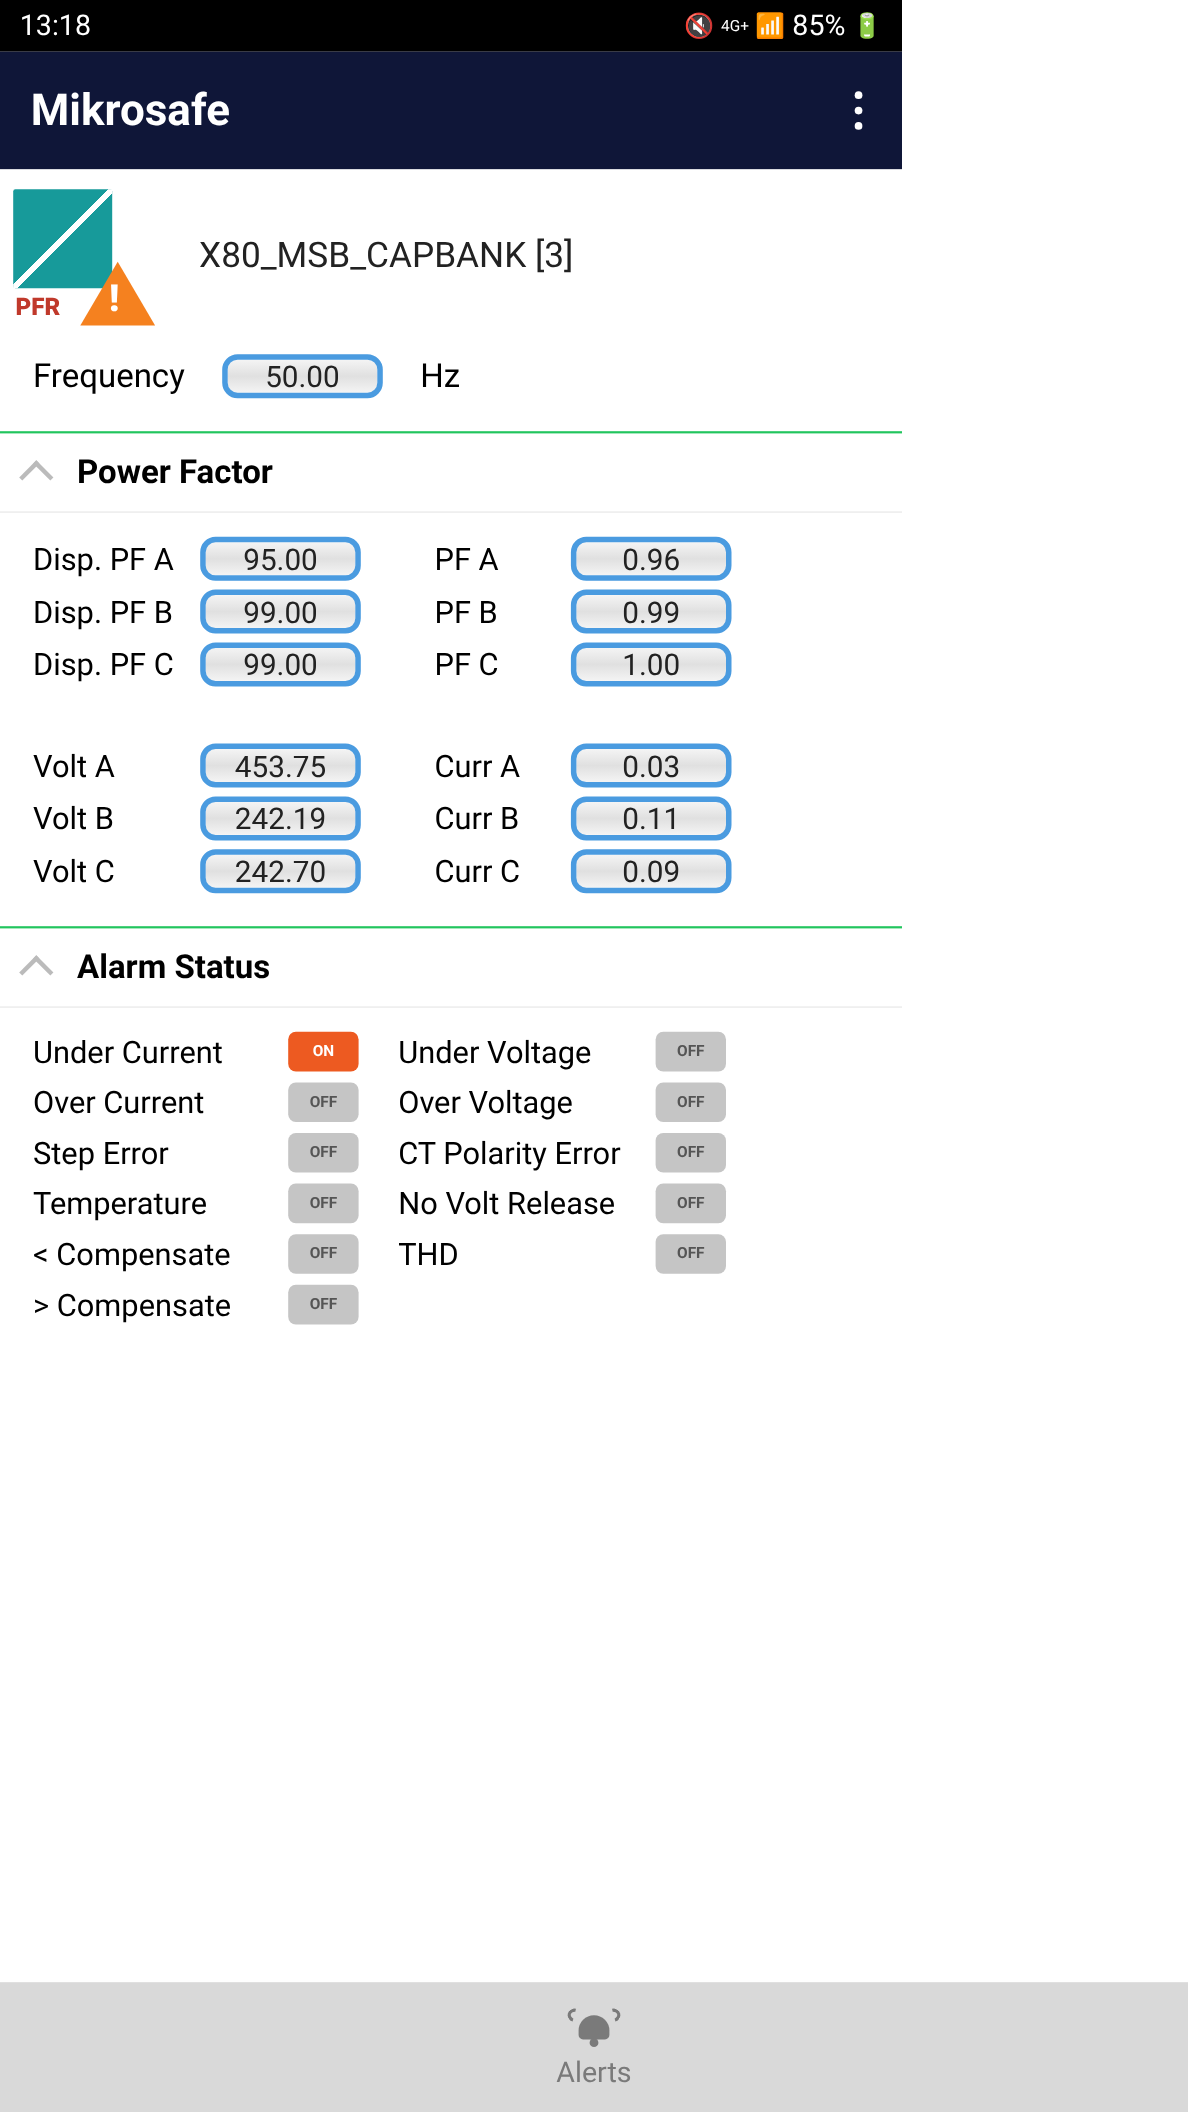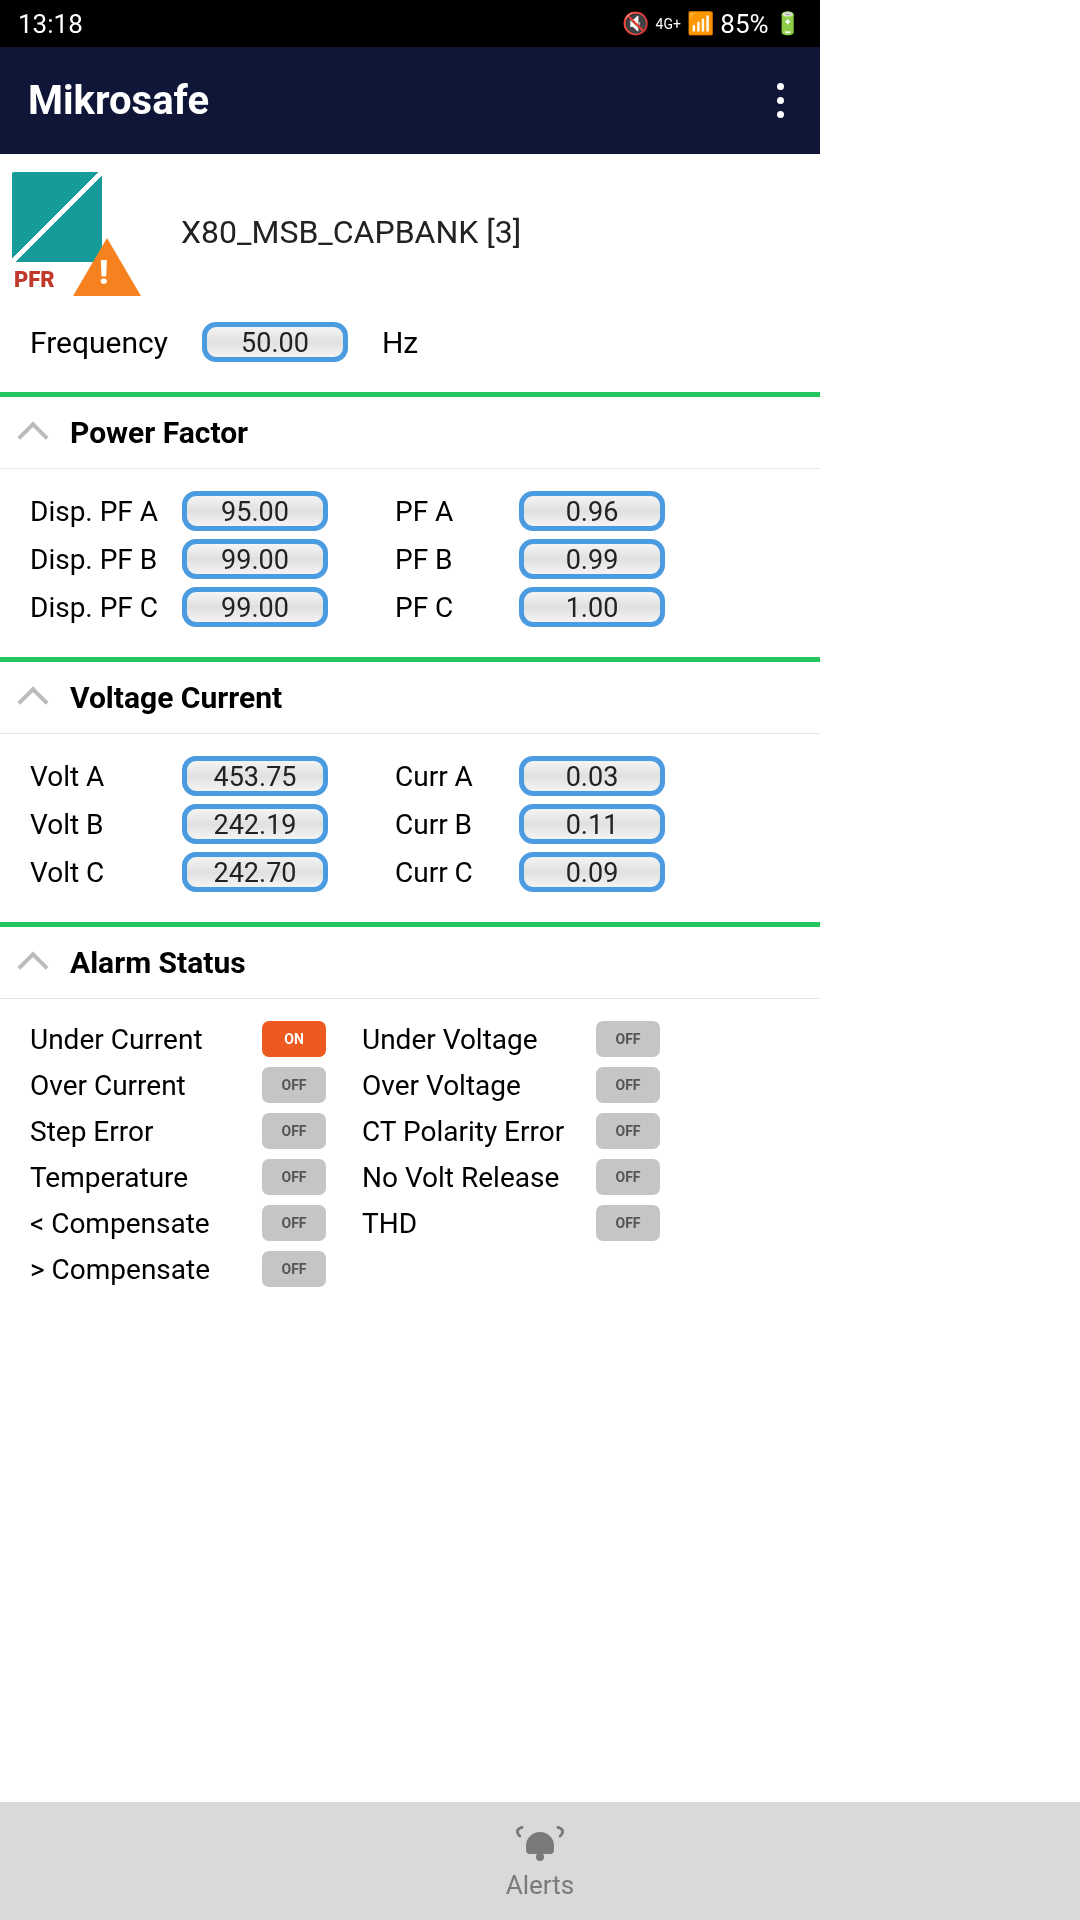--- a/index.html
+++ b/index.html
@@ -86,21 +86,21 @@
   text-align:center;
   padding:2px 0;
   height:40px;
   line-height:28px;
 }
 .value-box.wide { width:146px; }
 
 .section-header {
   display:flex; align-items:center; gap:26px;
   padding:18px 22px;
-  border-top:5px solid #22c55e;
+  border-top:2px solid #22c55e;
   border-bottom:1px solid #e5e5e5;
   font-size:30px; font-weight:700;
 }
 .chevron {
   width:22px; height:22px;
   border-left:4px solid #bbb;
   border-top:4px solid #bbb;
   transform:rotate(45deg);
   margin-top:8px;
 }
@@ -238,24 +238,20 @@
       <span class="spacer"></span>
       <span class="lbl">PF B</span>
       <span class="value-box wide">0.99</span>
       <span class="lbl">Disp. PF C</span>
       <span class="value-box wide">99.00</span>
       <span class="spacer"></span>
       <span class="lbl">PF C</span>
       <span class="value-box wide">1.00</span>
     </div>
 
-  <div class="section-header">
-    <div class="chevron"></div>
-    <span>Voltage Current</span>
-  </div>
   <div class="grid-2col" id="vc-grid">
       <span class="lbl">Volt A</span>
       <span class="value-box wide">453.75</span>
       <span class="spacer"></span>
       <span class="lbl">Curr A</span>
       <span class="value-box wide">0.03</span>
       <span class="lbl">Volt B</span>
       <span class="value-box wide">242.19</span>
       <span class="spacer"></span>
       <span class="lbl">Curr B</span>

